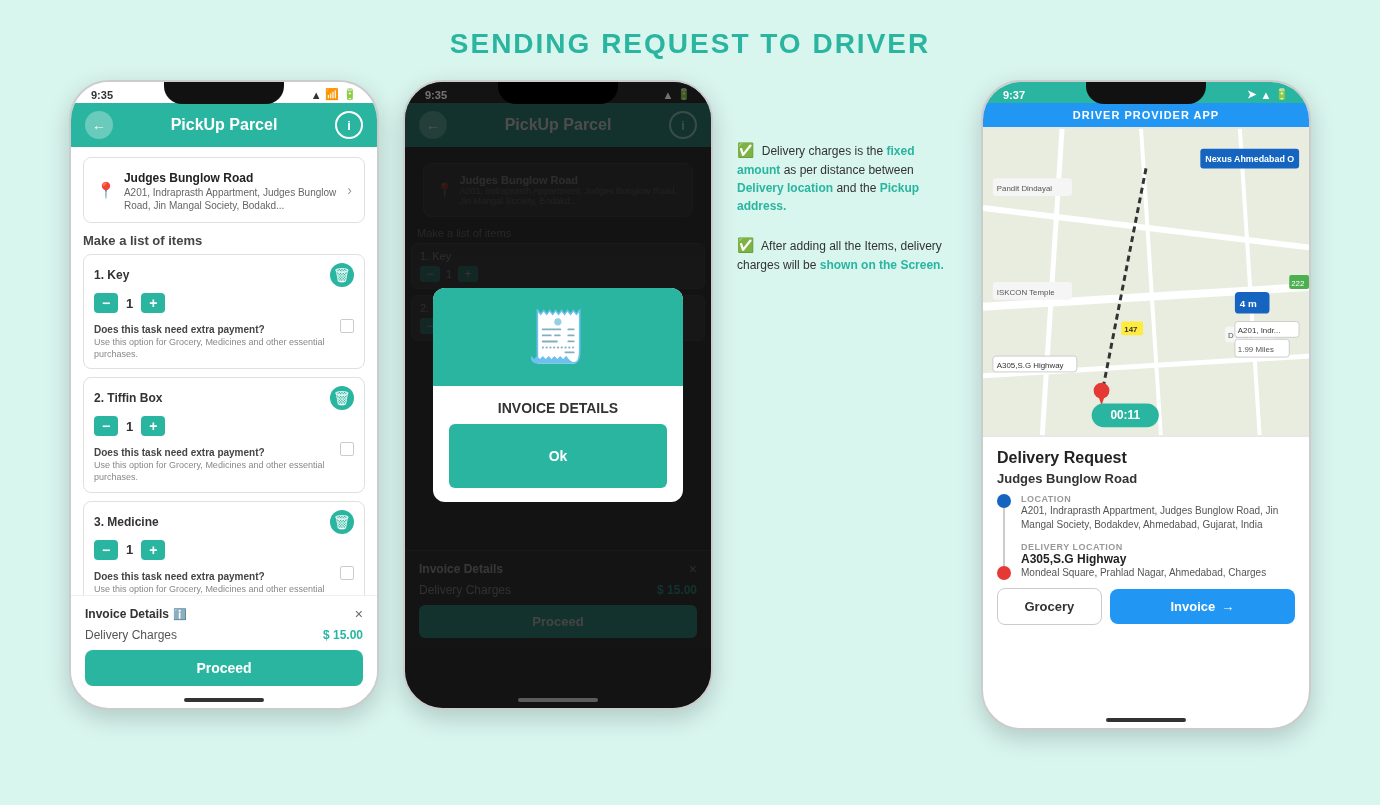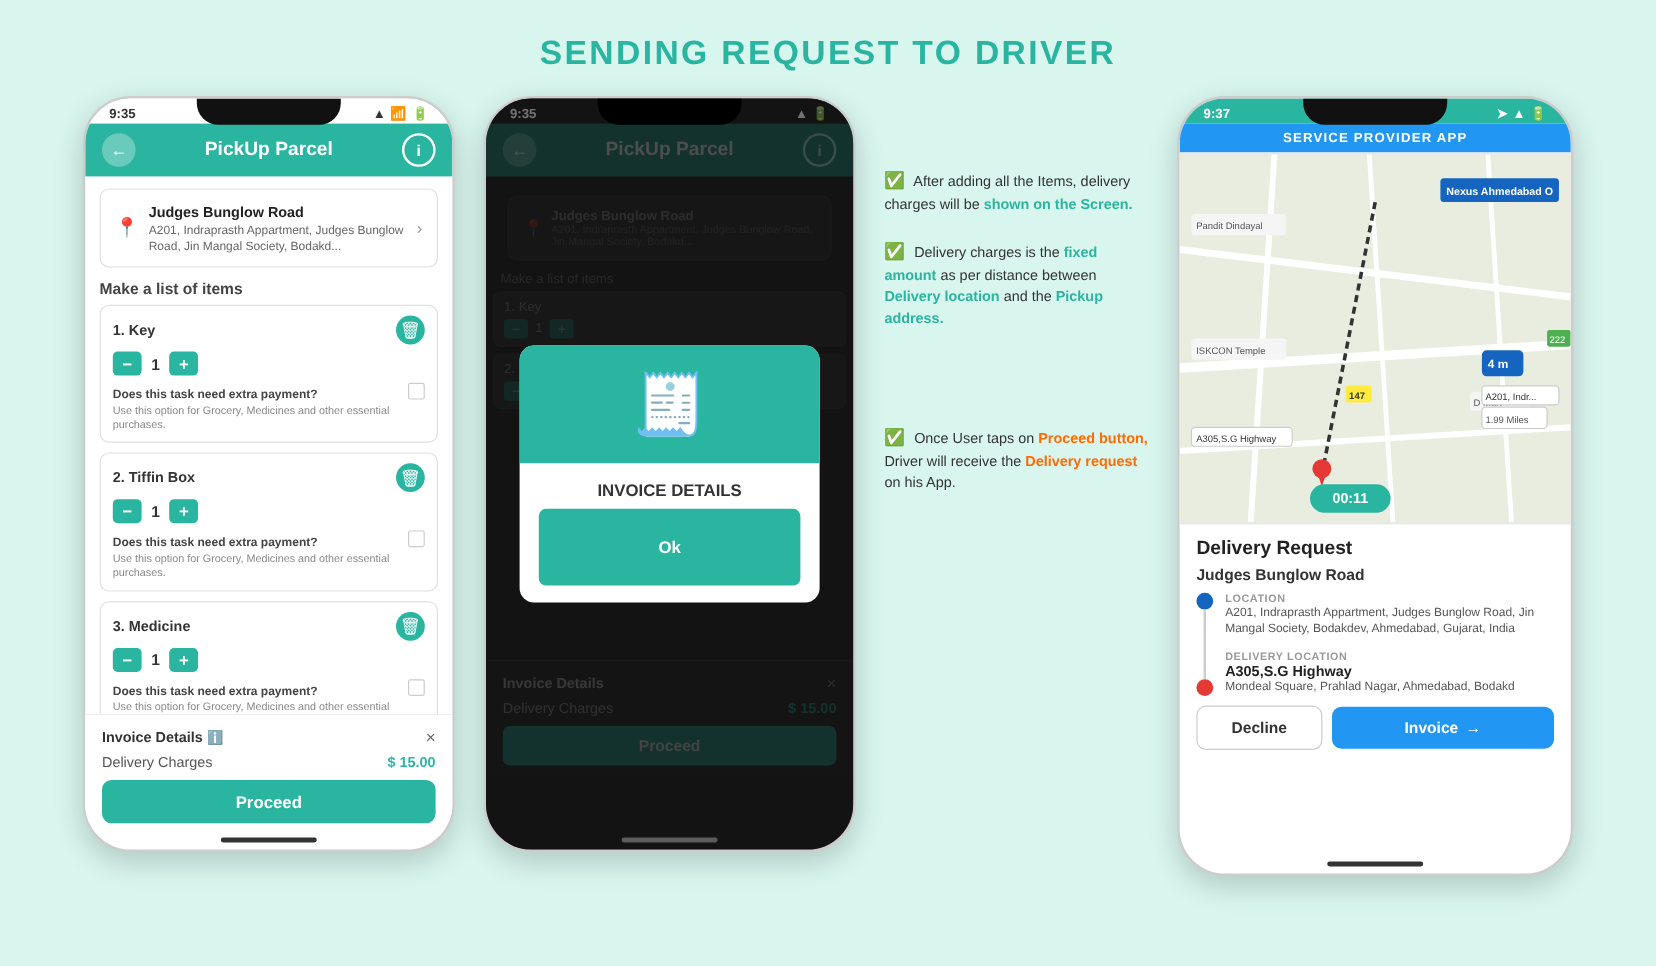--- a/index.html
+++ b/index.html
@@ -589,46 +589,42 @@
         </div>
       </div>
     </div>
 
     <div class="home-indicator light"></div>
   </div>
 
   <div class="annotations-col">
     <div class="annotation">
       <span class="check-icon">✅</span>
-      <span>After adding all the Items, delivery charges will be <span style="color:#2ab5a0;font-weight:600;">shown on the Screen.</span></span>
+      <span>Delivery charges is the <span style="color:#2ab5a0;font-weight:600;">fixed amount</span> as per distance between <span style="color:#2ab5a0;font-weight:600;">Delivery location</span> and the <span style="color:#2ab5a0;font-weight:600;">Pickup address.</span></span>
     </div>
     <div class="annotation">
       <span class="check-icon">✅</span>
-      <span>Delivery charges is the <span style="color:#2ab5a0;font-weight:600;">fixed amount</span> as per distance between <span style="color:#2ab5a0;font-weight:600;">Delivery location</span> and the <span style="color:#2ab5a0;font-weight:600;">Pickup address.</span></span>
-    </div>
-    <div class="annotation annotation-bottom">
-      <span class="check-icon">✅</span>
-      <span>Once User taps on <span style="color:#ff6b00;font-weight:600;">Proceed button,</span> Driver will receive the <span style="color:#ff6b00;font-weight:600;">Delivery request</span> on his App.</span>
+      <span>After adding all the Items, delivery charges will be <span style="color:#2ab5a0;font-weight:600;">shown on the Screen.</span></span>
     </div>
   </div>
 
   <div class="phone phone-map">
     <div class="notch"></div>
 
     <div class="status-bar teal">
       <span>9:37</span>
       <div class="status-icons">
         <span>➤</span>
         <span>▲</span>
         <span>🔋</span>
       </div>
     </div>
 
     <div class="map-header">
-      <div>SERVICE PROVIDER APP</div>
+      <div>DRIVER PROVIDER APP</div>
     </div>
 
     <div class="map-area">
       <svg class="map-svg" viewBox="0 0 330 310" xmlns="http://www.w3.org/2000/svg">
 
         <rect width="330" height="310" fill="#e8ede0"></rect>
 
         <line x1="0" y1="80" x2="330" y2="120" stroke="#fff" stroke-width="6"></line>
         <line x1="0" y1="180" x2="330" y2="160" stroke="#fff" stroke-width="8"></line>
         <line x1="0" y1="250" x2="330" y2="230" stroke="#fff" stroke-width="5"></line>
@@ -686,27 +682,27 @@
           <div class="dr-red-dot"></div>
         </div>
         <div style="flex:1;">
           <div style="margin-bottom:10px;">
             <div class="dr-loc-label">LOCATION</div>
             <div class="dr-loc-addr">A201, Indraprasth Appartment, Judges Bunglow Road, Jin Mangal Society, Bodakdev, Ahmedabad, Gujarat, India</div>
           </div>
           <div>
             <div class="dr-loc-label">DELIVERY LOCATION</div>
             <div class="dr-loc-name">A305,S.G Highway</div>
-            <div class="dr-loc-addr">Mondeal Square, Prahlad Nagar, Ahmedabad, Bodakd</div>
+            <div class="dr-loc-addr">Mondeal Square, Prahlad Nagar, Ahmedabad, Charges</div>
           </div>
         </div>
       </div>
 
       <div class="dr-actions">
-        <div class="decline-btn">Decline</div>
+        <div class="decline-btn">Grocery</div>
         <div class="accept-btn">
           <span>Invoice</span>
           <span>→</span>
         </div>
       </div>
     </div>
 
     <div class="home-indicator"></div>
   </div>
 

